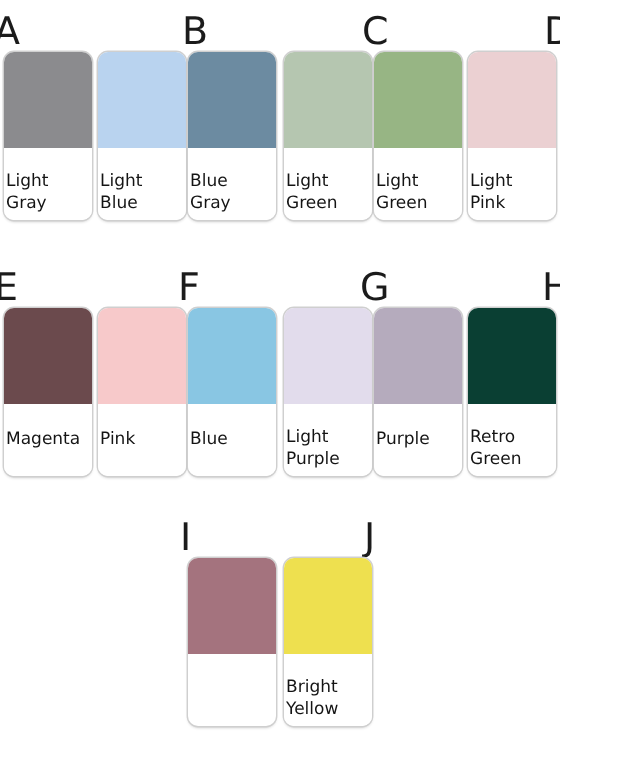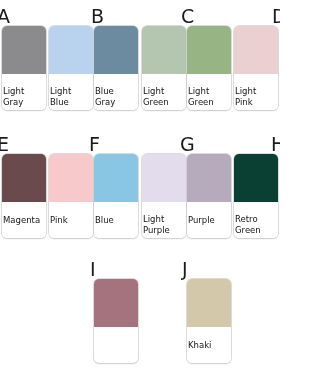--- a/index.html
+++ b/index.html
@@ -191,20 +191,21 @@
   </div>
 <div class="row" style="top: 253px;">
     <div class="row-letters">
       <div class="letter" style="left: 90px;">I</div>
       <div class="letter" style="left: 182px;">J</div>
     </div>
     <div class="row-cards">
       <div class="card" style="left: 94px;">
         <div class="swatch" style="background: rgb(164, 115, 126);"></div>
       </div>
-      <div class="card" style="left: 187px;">
-        <div class="swatch" style="background: rgb(212, 200, 171);"></div>
-        <div class="caption">
-          <span>Khaki</span>
+      <div class="card" style="left: 142px;">
+        <div class="swatch" style="background: rgb(238, 224, 79);"></div>
+        <div class="caption">
+          <span>Bright</span>
+          <span>Yellow</span>
         </div>
       </div>
     </div>
   </div>
 
 </body></html>

